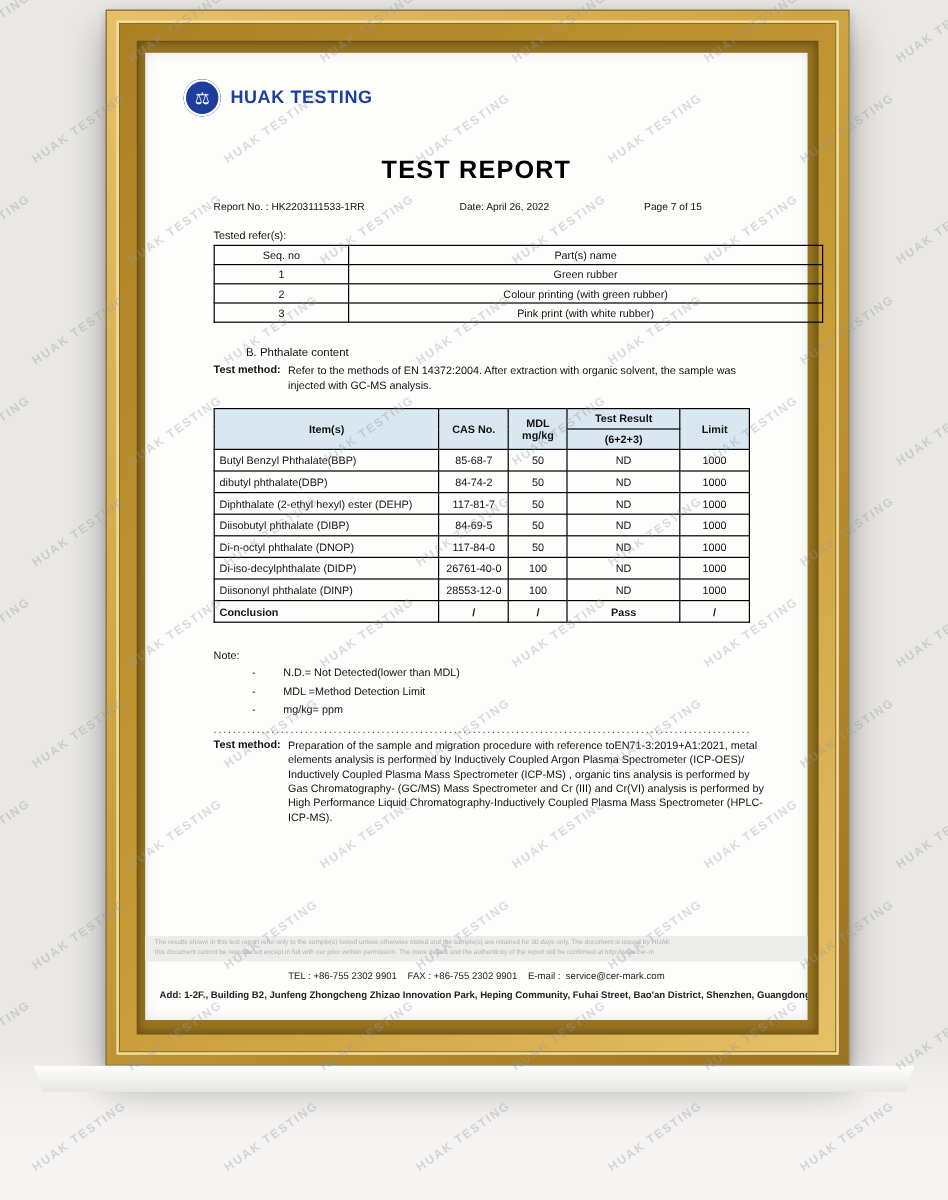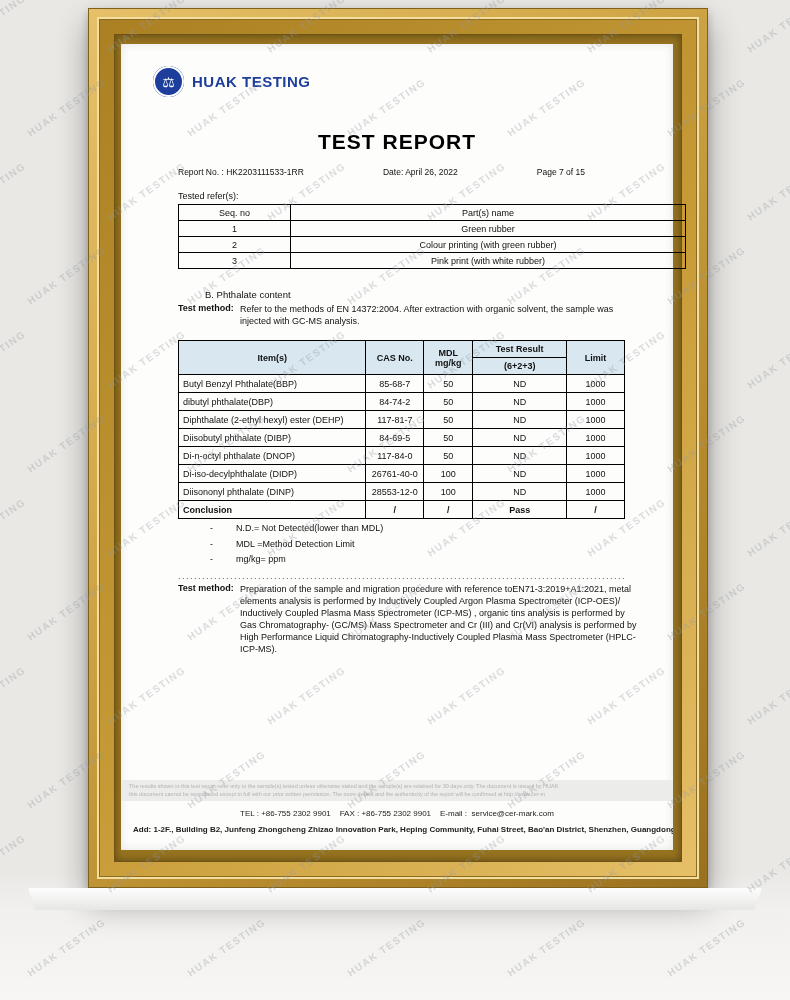--- a/index.html
+++ b/index.html
@@ -213,20 +213,21 @@
       <tr class="concl">
         <td class="item-cell">Conclusion</td>
         <td>/</td>
         <td>/</td>
         <td>Pass</td>
         <td>/</td>
       </tr>
     </tbody>
   </table>
 
+  <div class="note-label">Note:</div>
   <div class="note-item">
     <span class="note-dash">-</span>
     <span>N.D.= Not Detected(lower than MDL)</span>
   </div>
   <div class="note-item">
     <span class="note-dash">-</span>
     <span>MDL =Method Detection Limit</span>
   </div>
   <div class="note-item">
     <span class="note-dash">-</span>

